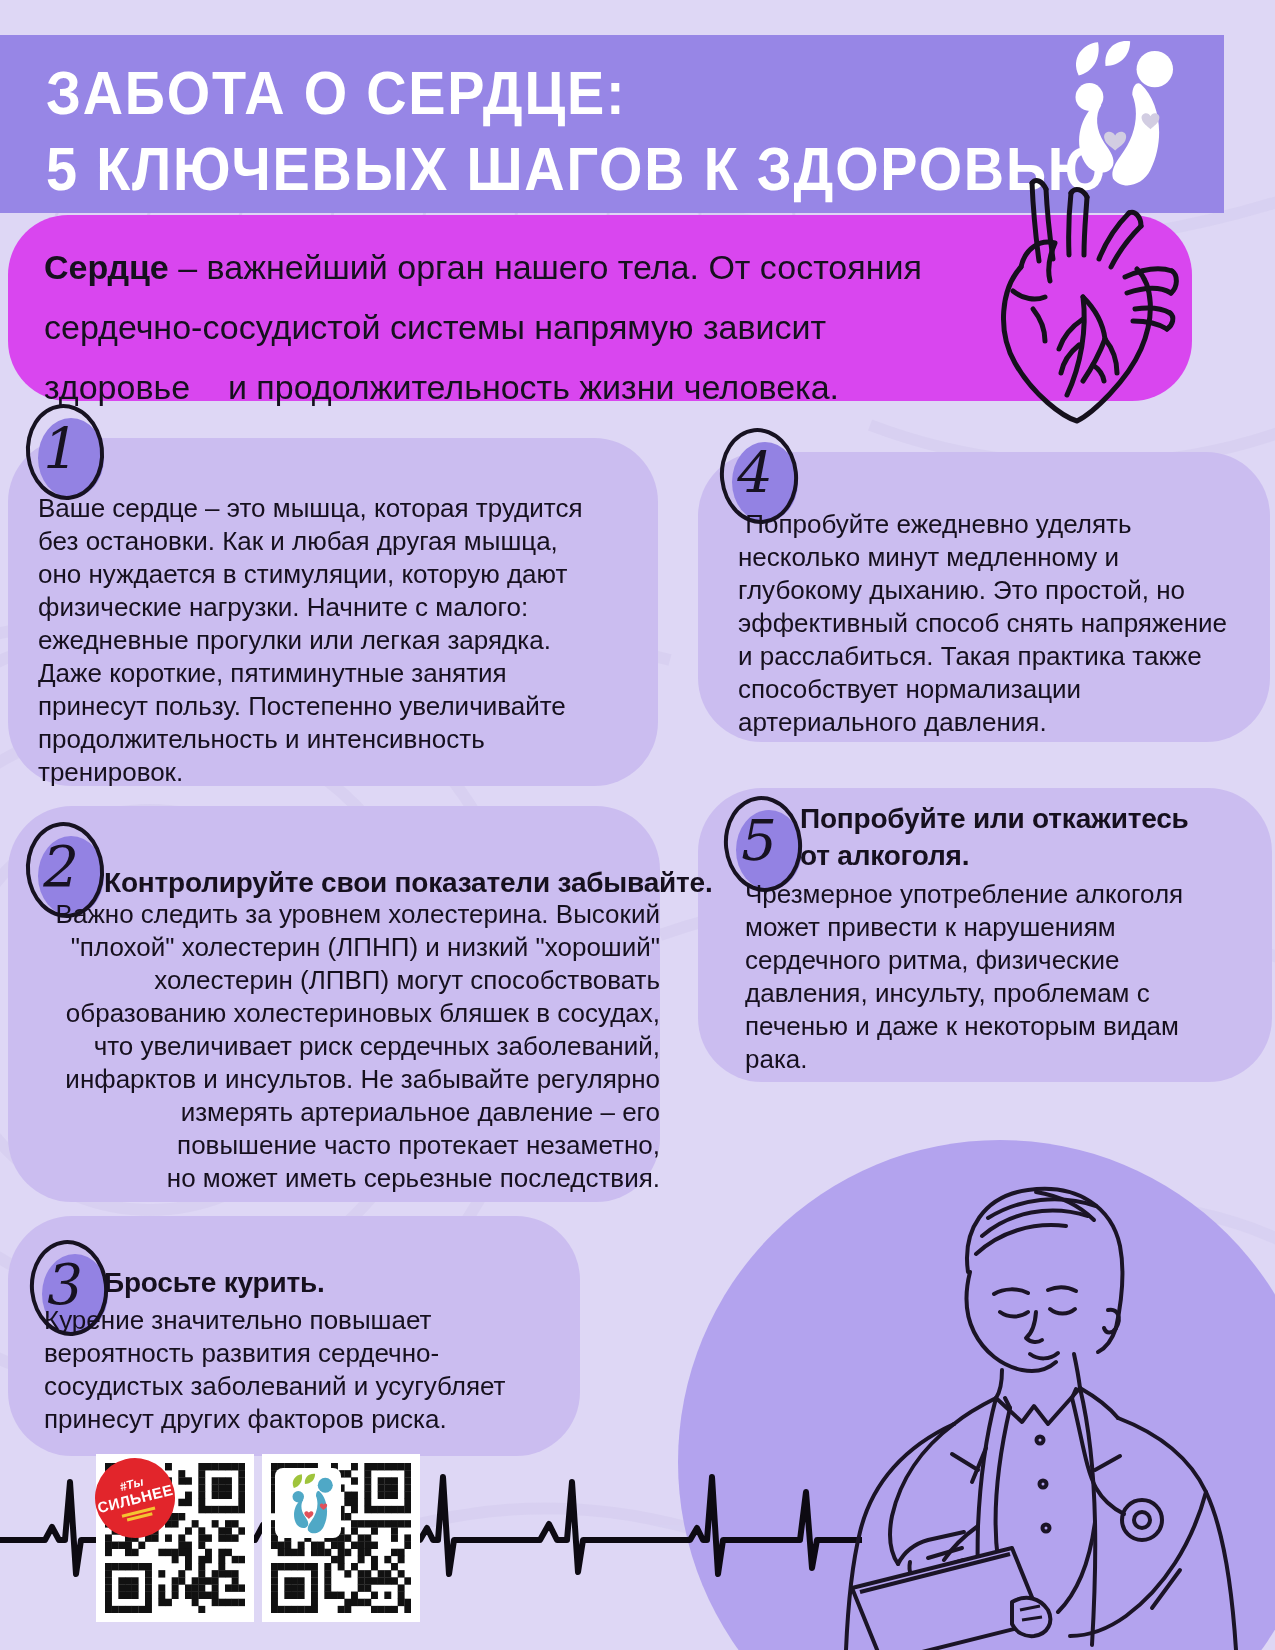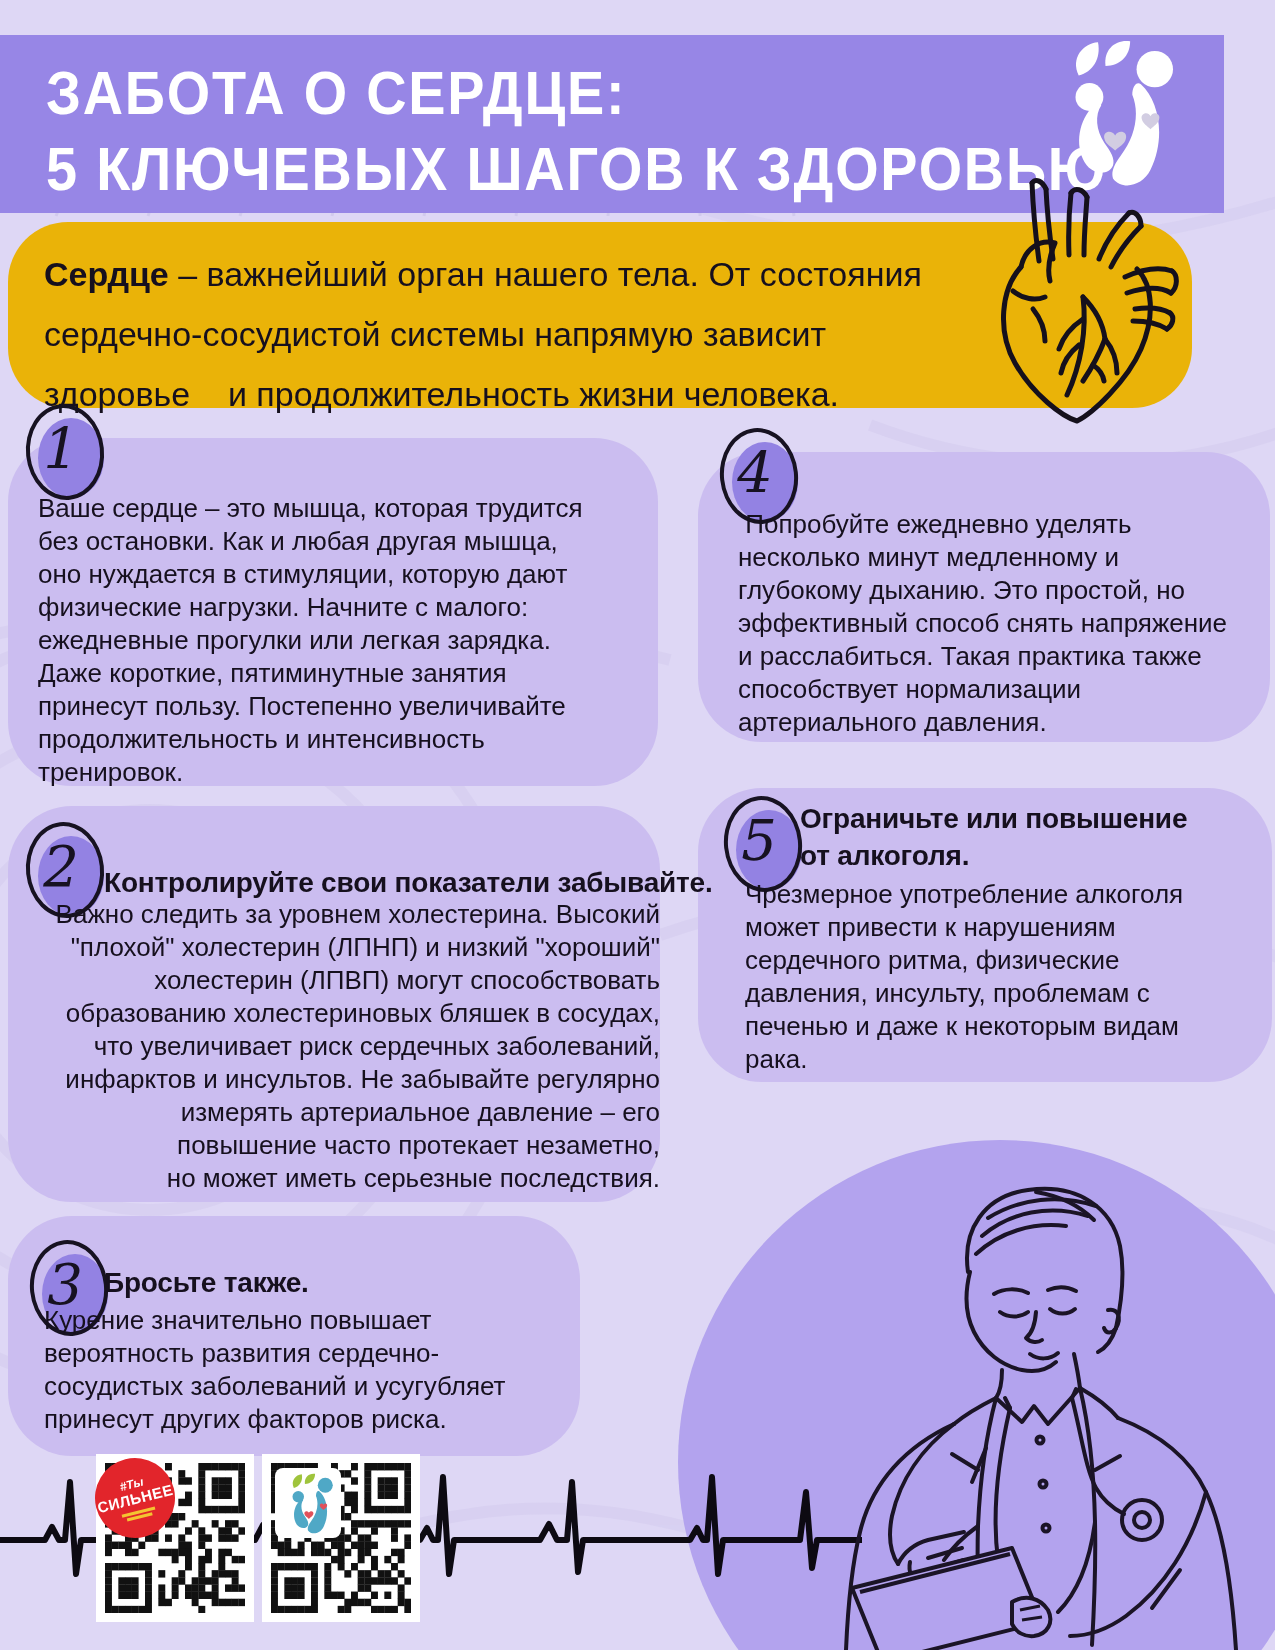--- a/index.html
+++ b/index.html
@@ -12,21 +12,21 @@
 
   
   .header{position:absolute;left:0;top:0;width:1224px;height:178px;background:#9786e6;margin-top:35px;}
   .title-line{position:absolute;left:46px;font-size:62px;font-weight:bold;color:#ffffff;
               letter-spacing:2px;transform:scaleX(.9);transform-origin:left top;white-space:nowrap;}
   .title-1{top:22px;}
   .title-2{top:98px;}
   .logo{position:absolute;right:46px;top:2px;width:130px;height:150px;}
 
   
-  .intro-box{position:absolute;left:8px;top:215px;width:1184px;height:186px;background:#eab308;border-radius:60px;margin-top:7px;}
+  .intro-box{position:absolute;left:8px;top:215px;width:1184px;height:186px;background:#d946ef;border-radius:60px;}
   .intro-text{position:absolute;left:36px;top:22px;width:990px;font-size:34px;line-height:60px;white-space:pre-wrap;}
   .intro-lead{font-weight:bold;}
   .heart-art{position:absolute;left:975px;top:168px;width:210px;height:262px;}
 
   
   .panel{position:absolute;background:#cbbdf0;border-radius:64px;}
   #p1{left:8px;top:438px;width:650px;height:348px;}
   #p2{left:8px;top:806px;width:652px;height:396px;}
   #p3{left:8px;top:1216px;width:572px;height:240px;}
   #p4{left:698px;top:452px;width:572px;height:290px;}
@@ -182,22 +182,22 @@
       <div class="ring"></div>
     <div class="num">4</div>
   </div>
   <div class="badge" id="b5">
     <div class="blob"></div>
       <div class="ring"></div>
     <div class="num">5</div>
   </div>
 
   <div class="step-title" id="h2">Контролируйте свои показатели забывайте.</div>
-  <div class="step-title" id="h3">Бросьте также.</div>
-  <div class="step-title" id="h5">Ограничьте или повышение
+  <div class="step-title" id="h3">Бросьте курить.</div>
+  <div class="step-title" id="h5">Попробуйте или откажитесь
 от алкоголя.</div>
 
   <div class="step-body" id="t1">Ваше сердце – это мышца, которая трудится
 без остановки. Как и любая другая мышца,
 оно нуждается в стимуляции, которую дают
 физические нагрузки. Начните с малого:
 ежедневные прогулки или легкая зарядка.
 Даже короткие, пятиминутные занятия
 принесут пользу. Постепенно увеличивайте
 продолжительность и интенсивность

